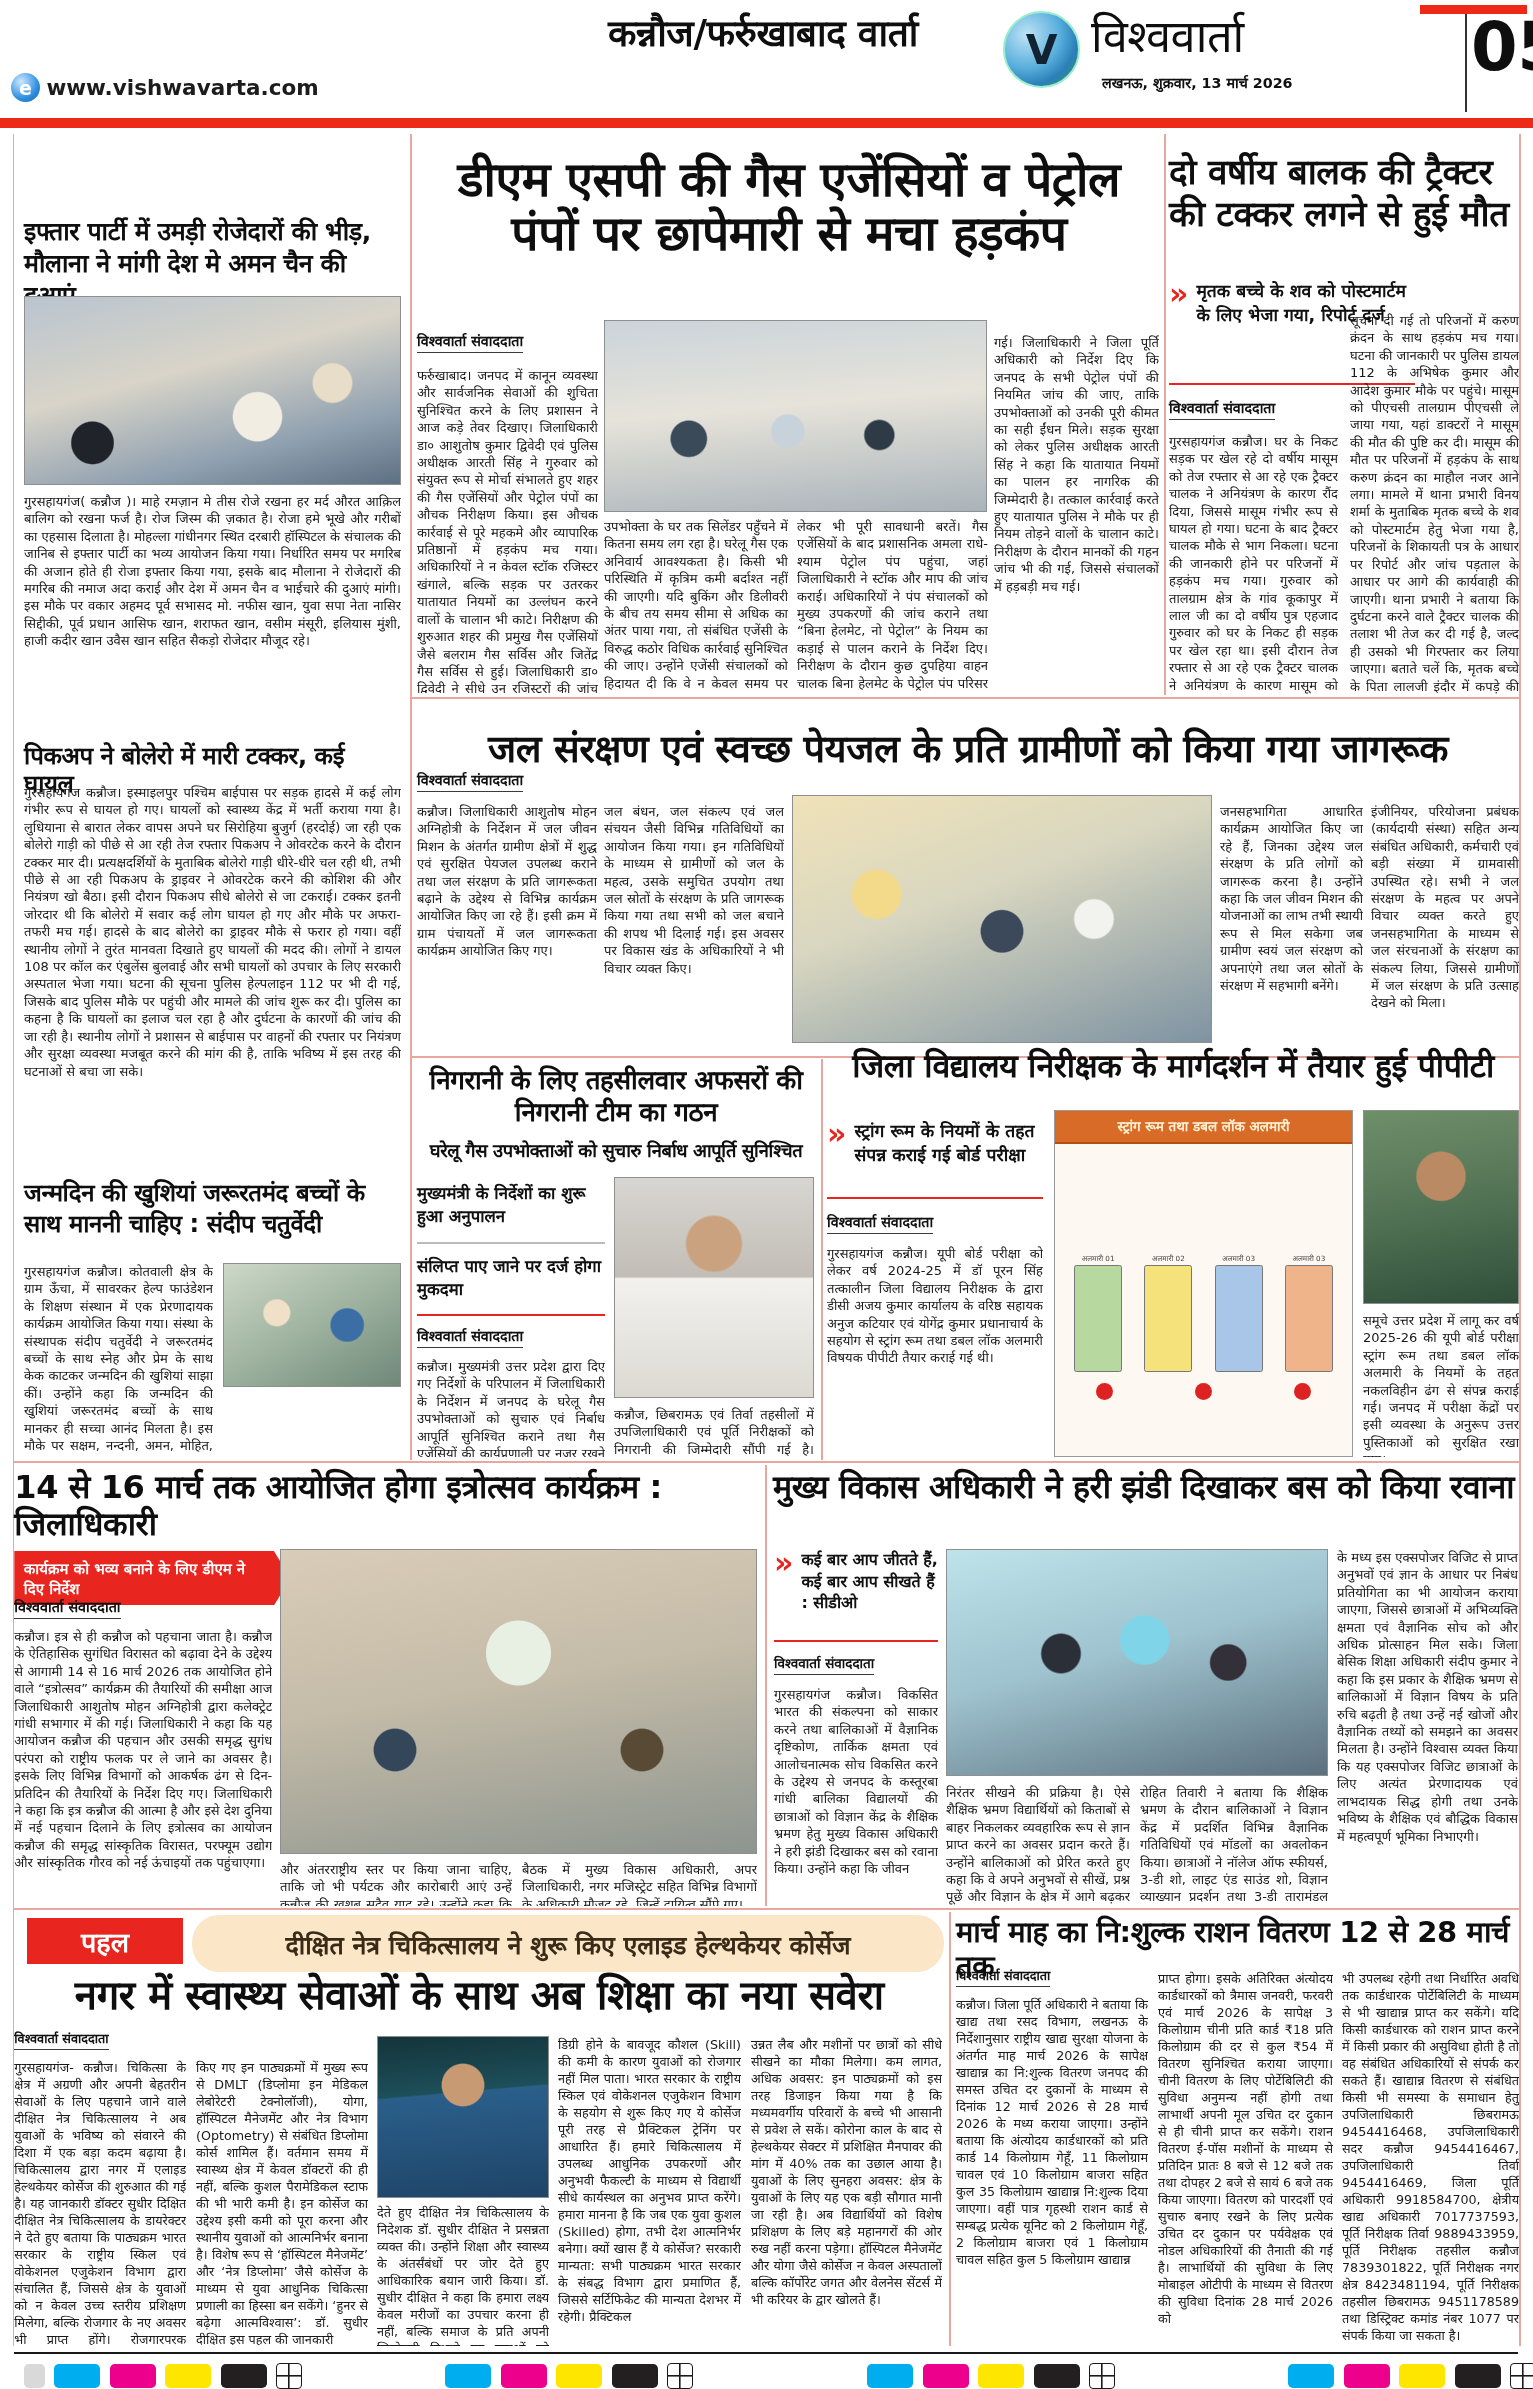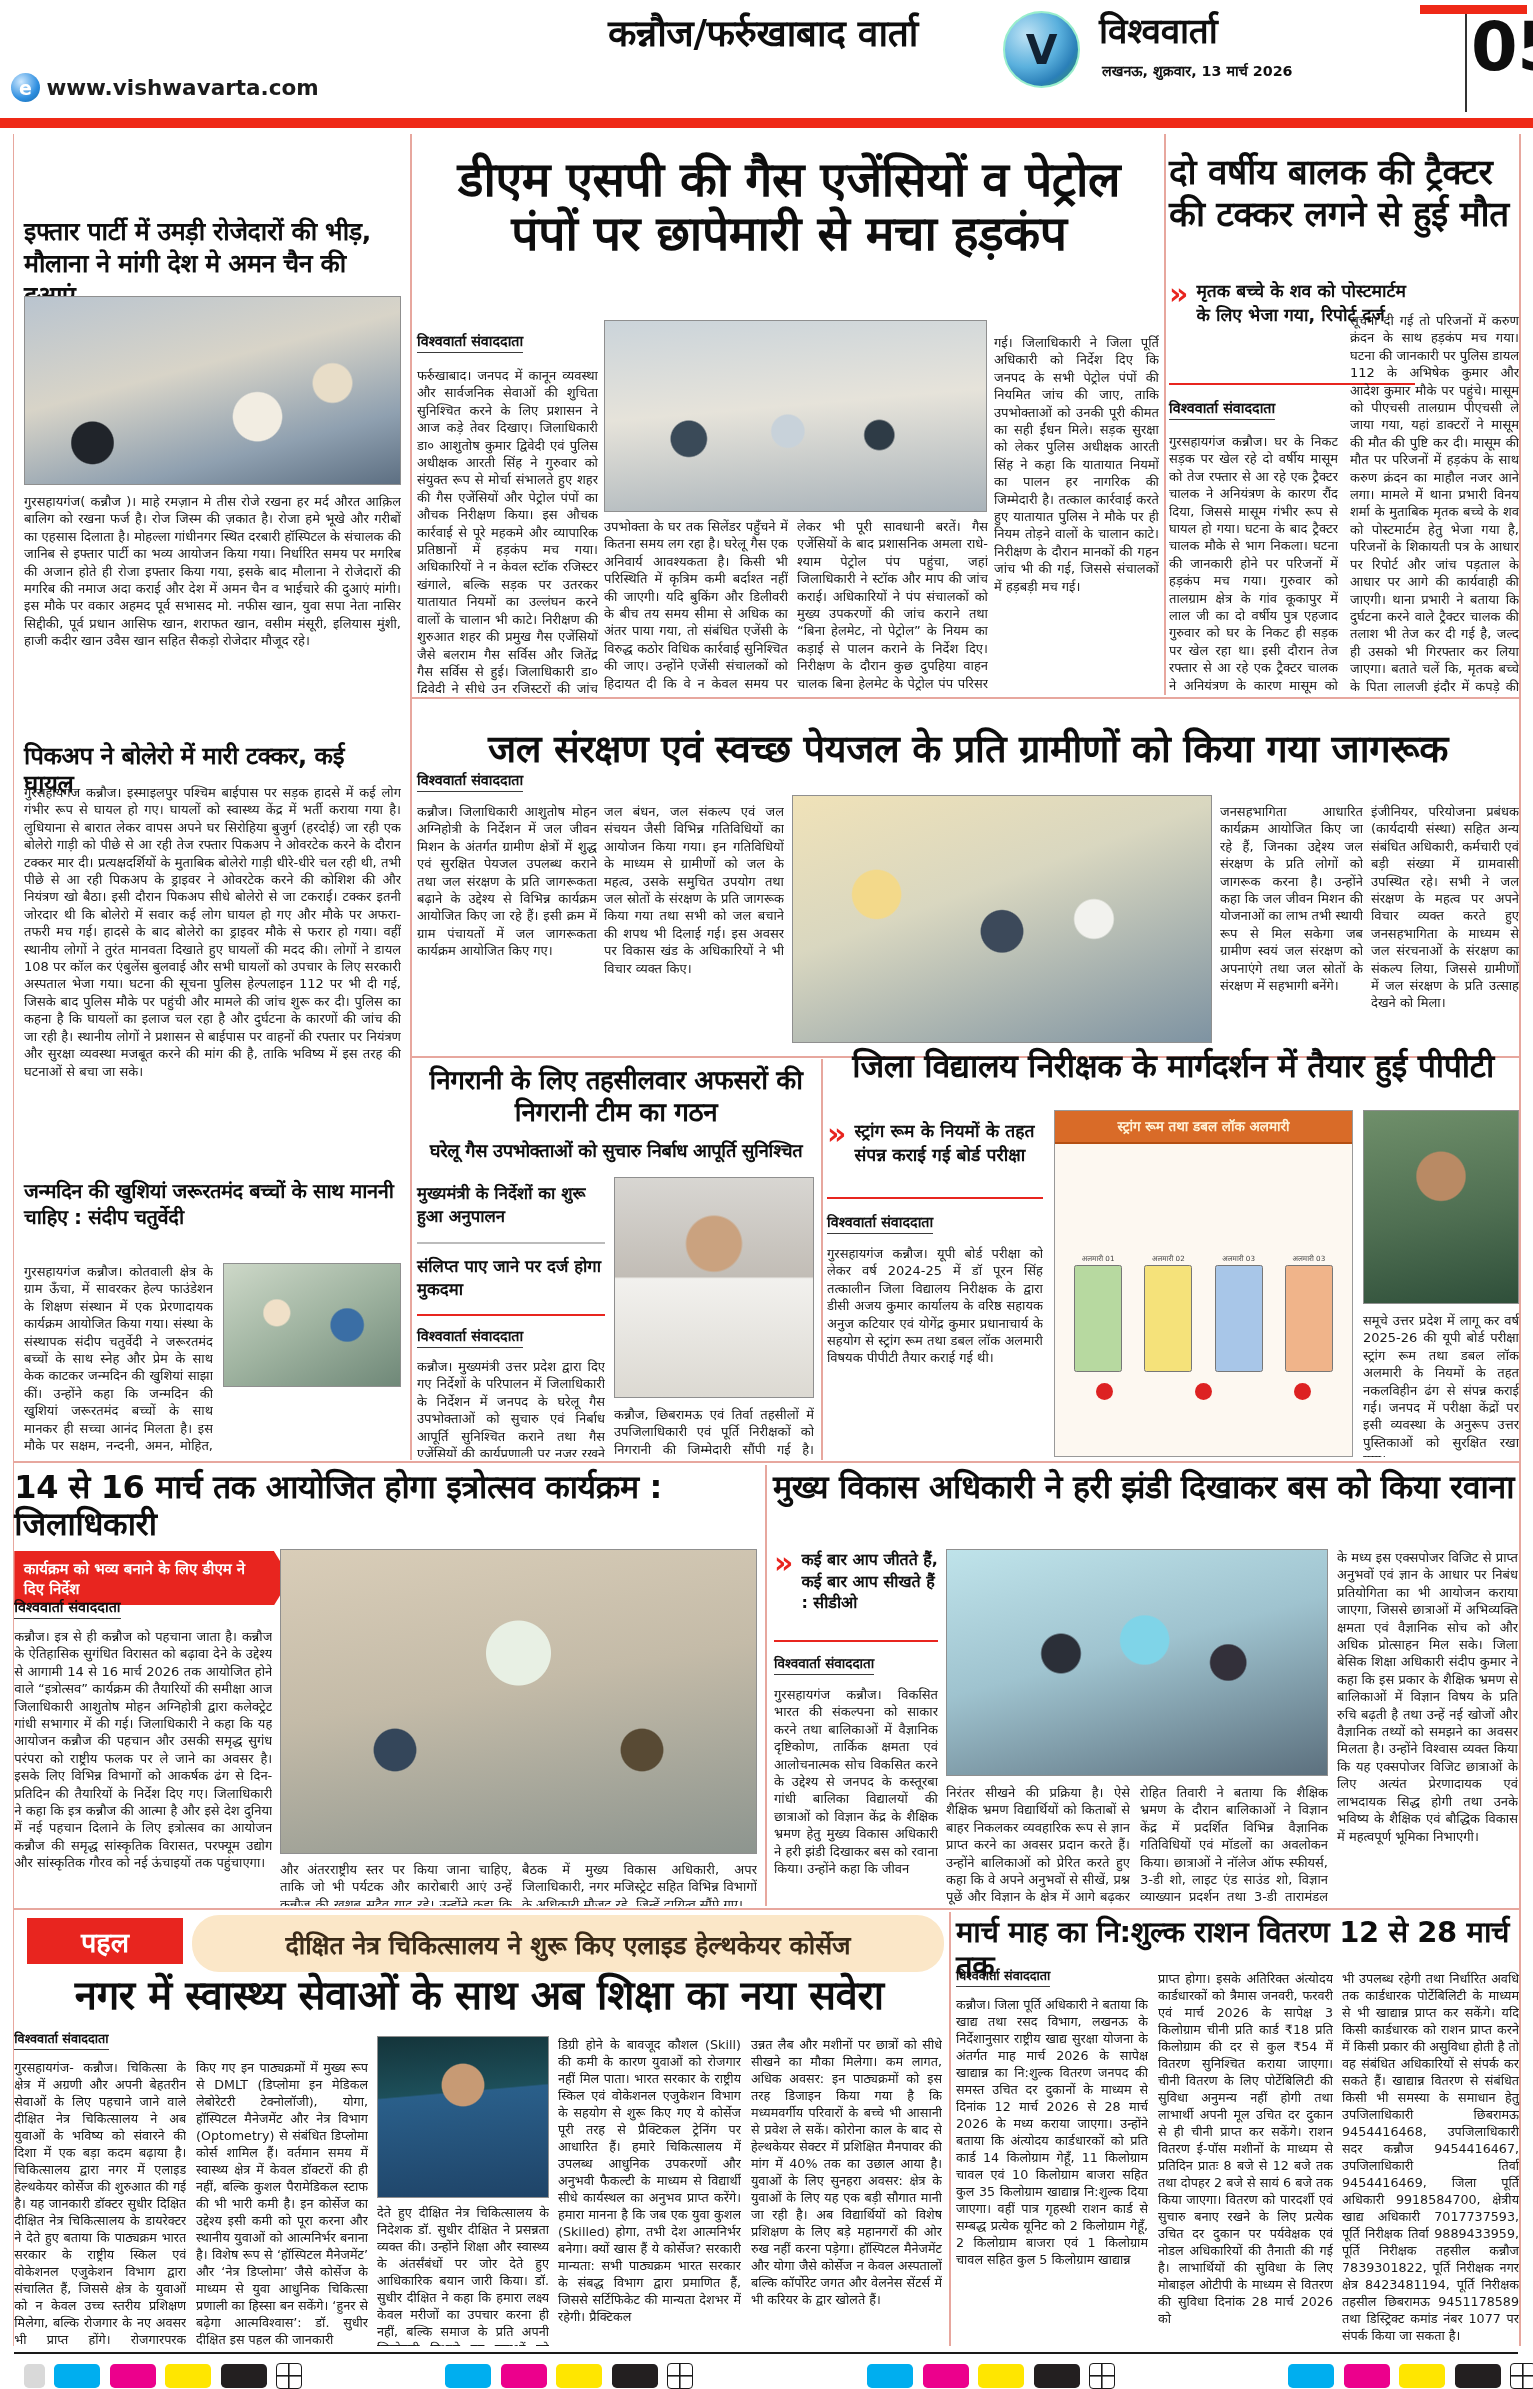--- a/index.html
+++ b/index.html
@@ -31,21 +31,21 @@
   <div class="abs hl" style="left:429px;top:12.7px;width:668px;text-align:center;font-size:37px;font-weight:900;">कन्नौज/फर्रुखाबाद वार्ता</div>
 
   <div class="abs" style="left:11px;top:73px;display:flex;align-items:center;gap:6.4px;">
     <span style="width:29px;height:29px;border-radius:50%;background:radial-gradient(circle at 35% 30%,#cfe9ff,#2f8fe0 60%,#1266a8);color:#fff;font-weight:800;font-size:19px;display:flex;align-items:center;justify-content:center;">e</span>
     <span style="font-weight:700;font-size:21.5px;color:#1c1c1c;">www.vishwavarta.com</span>
   </div>
 
   <div class="abs" style="left:1003px;top:11px;display:flex;gap:11px;">
     <span style="width:73px;height:73px;border-radius:50%;background:radial-gradient(circle at 30% 30%,#bfe3f5,#5ab0dd 45%,#2a7fb8 70%,#3f9c58);color:#123;display:flex;align-items:center;justify-content:center;font-size:41px;font-weight:900;border:2.4px solid #9ec;">V</span>
     <span style="display:flex;flex-direction:column;">
-      <span class="hl" style="font-size:35px;font-weight:700;margin-left:8px;">विश्ववार्ता</span>
+      <span class="hl" style="font-size:45px;font-weight:400;">विश्ववार्ता</span>
       <span style="font-size:14.3px;font-weight:700;margin-top:9.5px;margin-left:11px;">लखनऊ, शुक्रवार, 13 मार्च 2026</span>
     </span>
   </div>
 
   <div class="abs" style="left:1465px;top:9.5px;width:1.6px;height:102px;background:#333;"></div>
   <div class="abs" style="left:1420px;top:4.8px;width:107px;height:9.5px;background:#ef2917;"></div>
   <div class="abs hl" style="left:1471px;top:14.3px;width:59px;font-size:67px;font-weight:800;line-height:1.0;">05</div>
 
   <div class="abs" style="left:0;top:118px;width:1533px;height:9.5px;background:#ef2917;"></div>
 
@@ -65,21 +65,21 @@
   <div class="abs photo" style="left:24px;top:296px;width:377px;height:189px;background:
      radial-gradient(circle at 18% 78%,#20242a 0 20.7px,transparent 22px),
      radial-gradient(circle at 62% 64%,#f2ede2 0 24px,transparent 25.4px),
      radial-gradient(circle at 82% 46%,#e8ddc8 0 19px,transparent 20.7px),
      linear-gradient(165deg,#b9c4cf 0%,#d8d4c8 40%,#8fa0b0 75%,#5d6f82 100%);"></div>
   <div class="abs body-col" style="left:24px;top:493px;width:377px;height:245px;">गुरसहायगंज( कन्नौज )। माहे रमज़ान मे तीस रोजे रखना हर मर्द औरत आक़िल बालिग को रखना फर्ज है। रोज जिस्म की ज़कात है। रोजा हमे भूखे और गरीबों का एहसास दिलाता है। मोहल्ला गांधीनगर स्थित दरबारी हॉस्पिटल के संचालक की जानिब से इफ्तार पार्टी का भव्य आयोजन किया गया। निर्धारित समय पर मगरिब की अजान होते ही रोजा इफ्तार किया गया, इसके बाद मौलाना ने रोजेदारों की मगरिब की नमाज अदा कराई और देश में अमन चैन व भाईचारे की दुआएं मांगी। इस मौके पर वकार अहमद पूर्व सभासद मो. नफीस खान, युवा सपा नेता नासिर सिद्दीकी, पूर्व प्रधान आसिफ खान, शराफत खान, वसीम मंसूरी, इलियास मुंशी, हाजी कदीर खान उवैस खान सहित सैकड़ो रोजेदार मौजूद रहे।</div>
 
   <div class="abs hl" style="left:24px;top:743px;width:377px;font-size:24px;">पिकअप ने बोलेरो में मारी टक्कर, कई घायल</div>
   <div class="abs body-col" style="left:24px;top:784px;width:377px;height:388px;">गुरसहायगंज कन्नौज। इस्माइलपुर पश्चिम बाईपास पर सड़क हादसे में कई लोग गंभीर रूप से घायल हो गए। घायलों को स्वास्थ्य केंद्र में भर्ती कराया गया है। लुधियाना से बारात लेकर वापस अपने घर सिरोहिया बुजुर्ग (हरदोई) जा रही एक बोलेरो गाड़ी को पीछे से आ रही तेज रफ्तार पिकअप ने ओवरटेक करने के दौरान टक्कर मार दी। प्रत्यक्षदर्शियों के मुताबिक बोलेरो गाड़ी धीरे-धीरे चल रही थी, तभी पीछे से आ रही पिकअप के ड्राइवर ने ओवरटेक करने की कोशिश की और नियंत्रण खो बैठा। इसी दौरान पिकअप सीधे बोलेरो से जा टकराई। टक्कर इतनी जोरदार थी कि बोलेरो में सवार कई लोग घायल हो गए और मौके पर अफरा-तफरी मच गई। हादसे के बाद बोलेरो का ड्राइवर मौके से फरार हो गया। वहीं स्थानीय लोगों ने तुरंत मानवता दिखाते हुए घायलों की मदद की। लोगों ने डायल 108 पर कॉल कर एंबुलेंस बुलवाई और सभी घायलों को उपचार के लिए सरकारी अस्पताल भेजा गया। घटना की सूचना पुलिस हेल्पलाइन 112 पर भी दी गई, जिसके बाद पुलिस मौके पर पहुंची और मामले की जांच शुरू कर दी। पुलिस का कहना है कि घायलों का इलाज चल रहा है और दुर्घटना के कारणों की जांच की जा रही है। स्थानीय लोगों ने प्रशासन से बाईपास पर वाहनों की रफ्तार पर नियंत्रण और सुरक्षा व्यवस्था मजबूत करने की मांग की है, ताकि भविष्य में इस तरह की घटनाओं से बचा जा सके।</div>
 
-  <div class="abs hl" style="left:24px;top:1178px;width:377px;font-size:20px;line-height:1.3;">जन्मदिन की खुशियां जरूरतमंद बच्चों के साथ माननी चाहिए : संदीप चतुर्वेदी</div>
+  <div class="abs hl" style="left:24px;top:1178px;width:377px;font-size:24px;line-height:1.3;">जन्मदिन की खुशियां जरूरतमंद बच्चों के साथ माननी चाहिए : संदीप चतुर्वेदी</div>
   <div class="abs photo" style="left:223px;top:1263px;width:178px;height:124px;background:
      radial-gradient(circle at 30% 40%,#f0e0c8 0 12.7px,transparent 14.3px),
      radial-gradient(circle at 70% 50%,#3a6ea5 0 16px,transparent 17.5px),
      linear-gradient(150deg,#cdd8c8 0%,#9fb3a0 50%,#6f8878 100%);"></div>
   <div class="abs body-col" style="left:24px;top:1263px;width:189px;height:192px;">गुरसहायगंज कन्नौज। कोतवाली क्षेत्र के ग्राम ऊँचा, में सावरकर हेल्प फाउंडेशन के शिक्षण संस्थान में एक प्रेरणादायक कार्यक्रम आयोजित किया गया। संस्था के संस्थापक संदीप चतुर्वेदी ने जरूरतमंद बच्चों के साथ स्नेह और प्रेम के साथ केक काटकर जन्मदिन की खुशियां साझा कीं। उन्होंने कहा कि जन्मदिन की खुशियां जरूरतमंद बच्चों के साथ मानकर ही सच्चा आनंद मिलता है। इस मौके पर सक्षम, नन्दनी, अमन, मोहित, नेहा, रोहित, अभिषेक, प्रियंका सरकार सहित सभी बच्चे आदि मौजूद रहे, जिनसे हमारे प्रेम, सद्भाव और अपनापन की सबसे अच्छी अनुभूति हुई।</div>
 
   <div class="abs hl" style="left:417px;top:152px;width:744px;font-size:48px;font-weight:900;text-align:center;line-height:1.13;">डीएम एसपी की गैस एजेंसियों व पेट्रोल पंपों पर छापेमारी से मचा हड़कंप</div>
   <div class="abs" style="left:417px;top:331px;">
     <span class="byline">विश्ववार्ता संवाददाता</span>
   </div>

